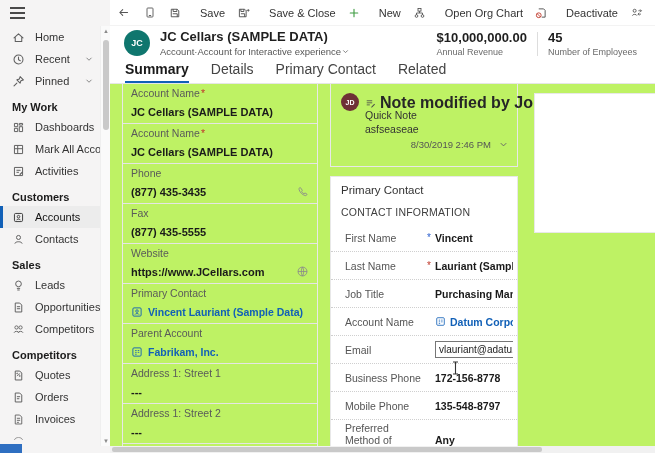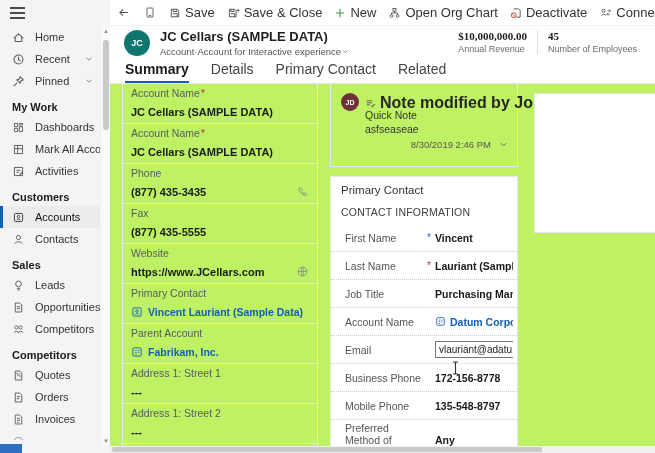--- a/index.html
+++ b/index.html
@@ -27,35 +27,35 @@
   .sb-scroll { position:absolute; right:0; top:26px; width:10px; height:420px; background:#fafafa; border-left:1px solid #efefef; }
   .sb-arrow { width:10px; height:10px; font-size:6px; color:#8a8a8a; text-align:center; line-height:10px; cursor:pointer; }
   .sb-arrow.down { position:absolute; bottom:0; }
   .sb-thumb { position:absolute; top:14px; left:2px; width:6px; height:90px; background:#c9c9c9; border-radius:3px; cursor:pointer; }
   .area-btn { position:absolute; left:0; bottom:0; width:22px; height:9px; background:#2f6fc1; cursor:pointer; }
   .partial-nav { position:absolute; left:12px; bottom:12px; opacity:.75; }
 
   
   .toolbar { position:absolute; left:110px; top:0; width:545px; height:26px; background:#fff;
              display:flex; align-items:center; border-bottom:1px solid #f3f3f3; white-space:nowrap; }
-  .tb-btn { display:flex; align-items:center; gap:4px; padding:0 6px; height:26px; font-size:13px; color:#333; cursor:pointer; }
+  .tb-btn { display:flex; align-items:center; gap:19px; padding:0 6px; height:26px; font-size:11px; color:#333; cursor:pointer; }
   .tb-ico-btn { padding:0 7px; }
   .tb-sep { width:1px; height:14px; background:#d9d9d9; margin:0 3px; }
 
   
   .header { position:absolute; left:110px; top:26px; width:545px; height:34px; background:#fff; }
   .avatar { position:absolute; left:14px; top:4px; width:26px; height:26px; border-radius:50%;
             background:#0f766e; color:#fff; font-size:9px; font-weight:bold;
             display:flex; align-items:center; justify-content:center; }
   .h-title { position:absolute; left:50px; top:3px; font-size:13px; font-weight:bold; color:#1f1f1f; }
   .h-sub { position:absolute; left:50px; top:20px; font-size:9.5px; color:#555;
            display:flex; align-items:center; }
   .h-stats { position:absolute; right:8px; top:4px; display:flex; align-items:center; }
   .stat { padding:0 10px; }
-  .stat .v { font-size:11px; font-weight:bold; color:#1f1f1f;font-family:Liberation Serif, serif; }
+  .stat .v { font-size:13px; font-weight:bold; color:#1f1f1f; }
   .stat .l { font-size:9px; color:#6a6a6a; margin-top:2px; }
   .stat-div { width:1px; height:24px; background:#ddd; }
 
   
   .tabs { position:absolute; left:110px; top:60px; width:545px; height:24px;
           display:flex; align-items:flex-end; padding-left:15px; border-bottom:1px solid #e6e6e6; background:#fff; }
   .tab { font-size:14px; color:#444; margin-right:22px; padding-bottom:6px; cursor:pointer; position:relative; }
   .tab.active { color:#1b1b1b; font-weight:bold; }
   .tab.active::after { content:""; position:absolute; left:0; right:0; bottom:0; height:2px; background:#1160b7; }
 

